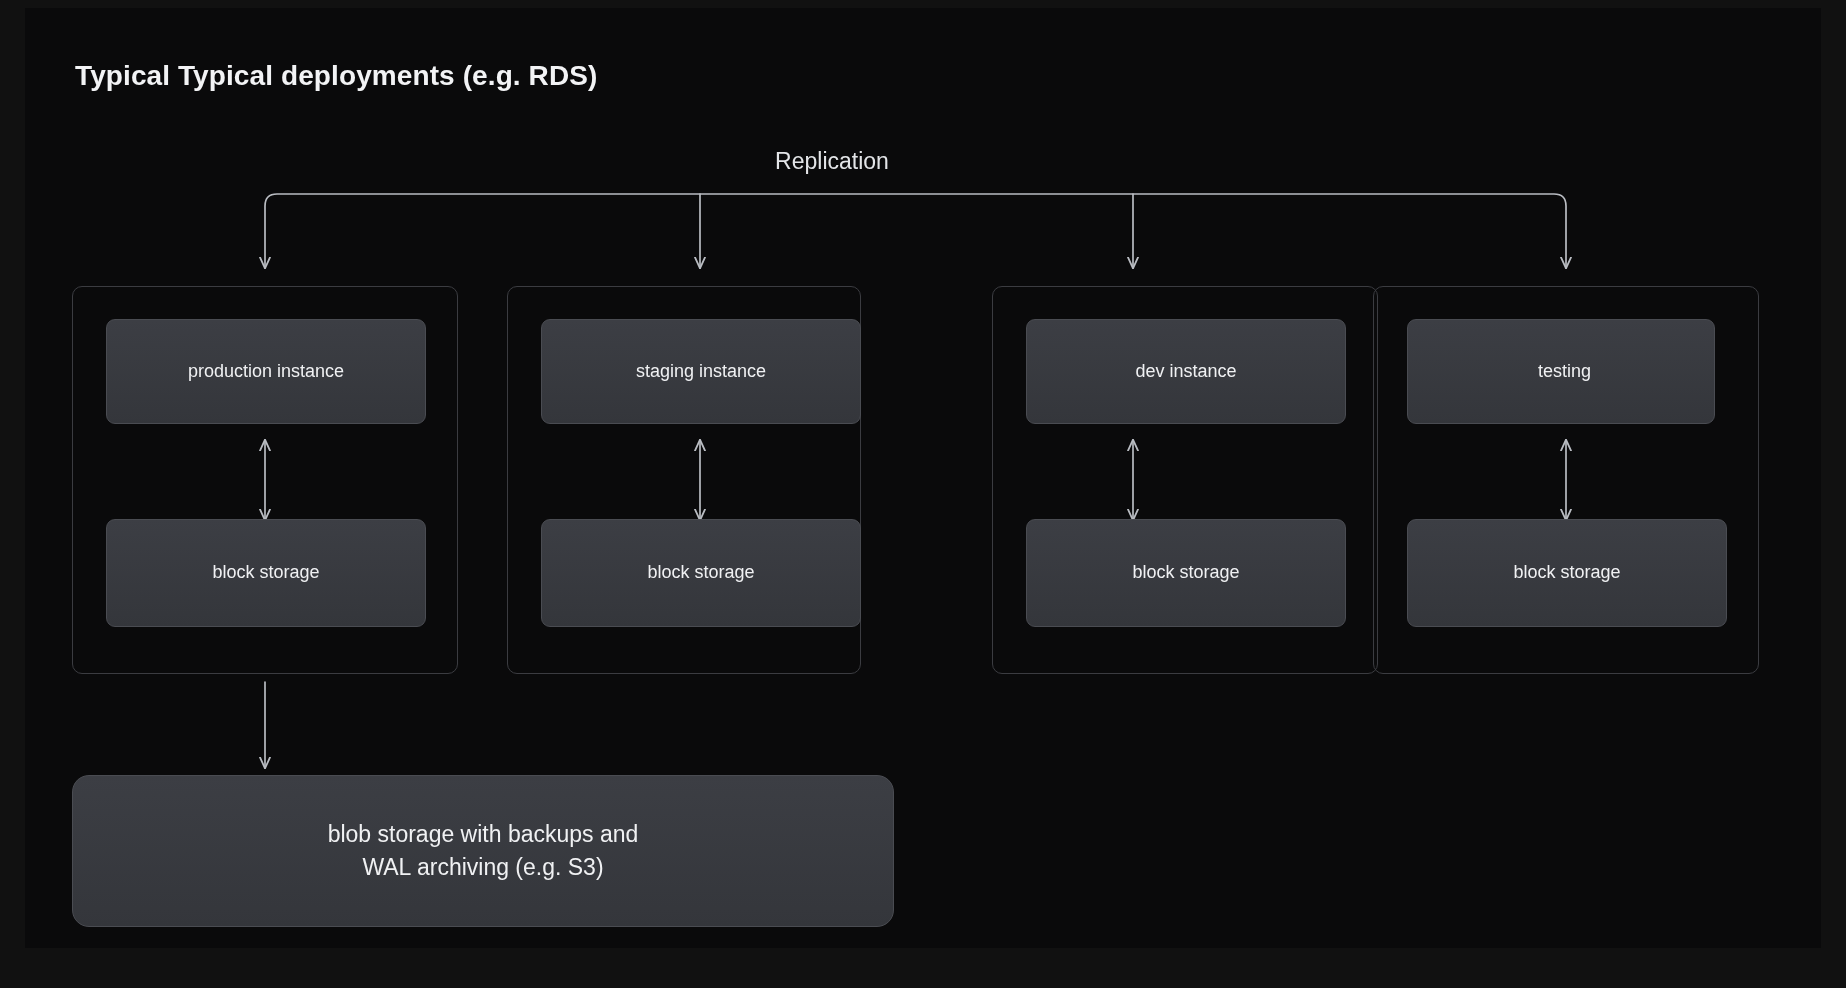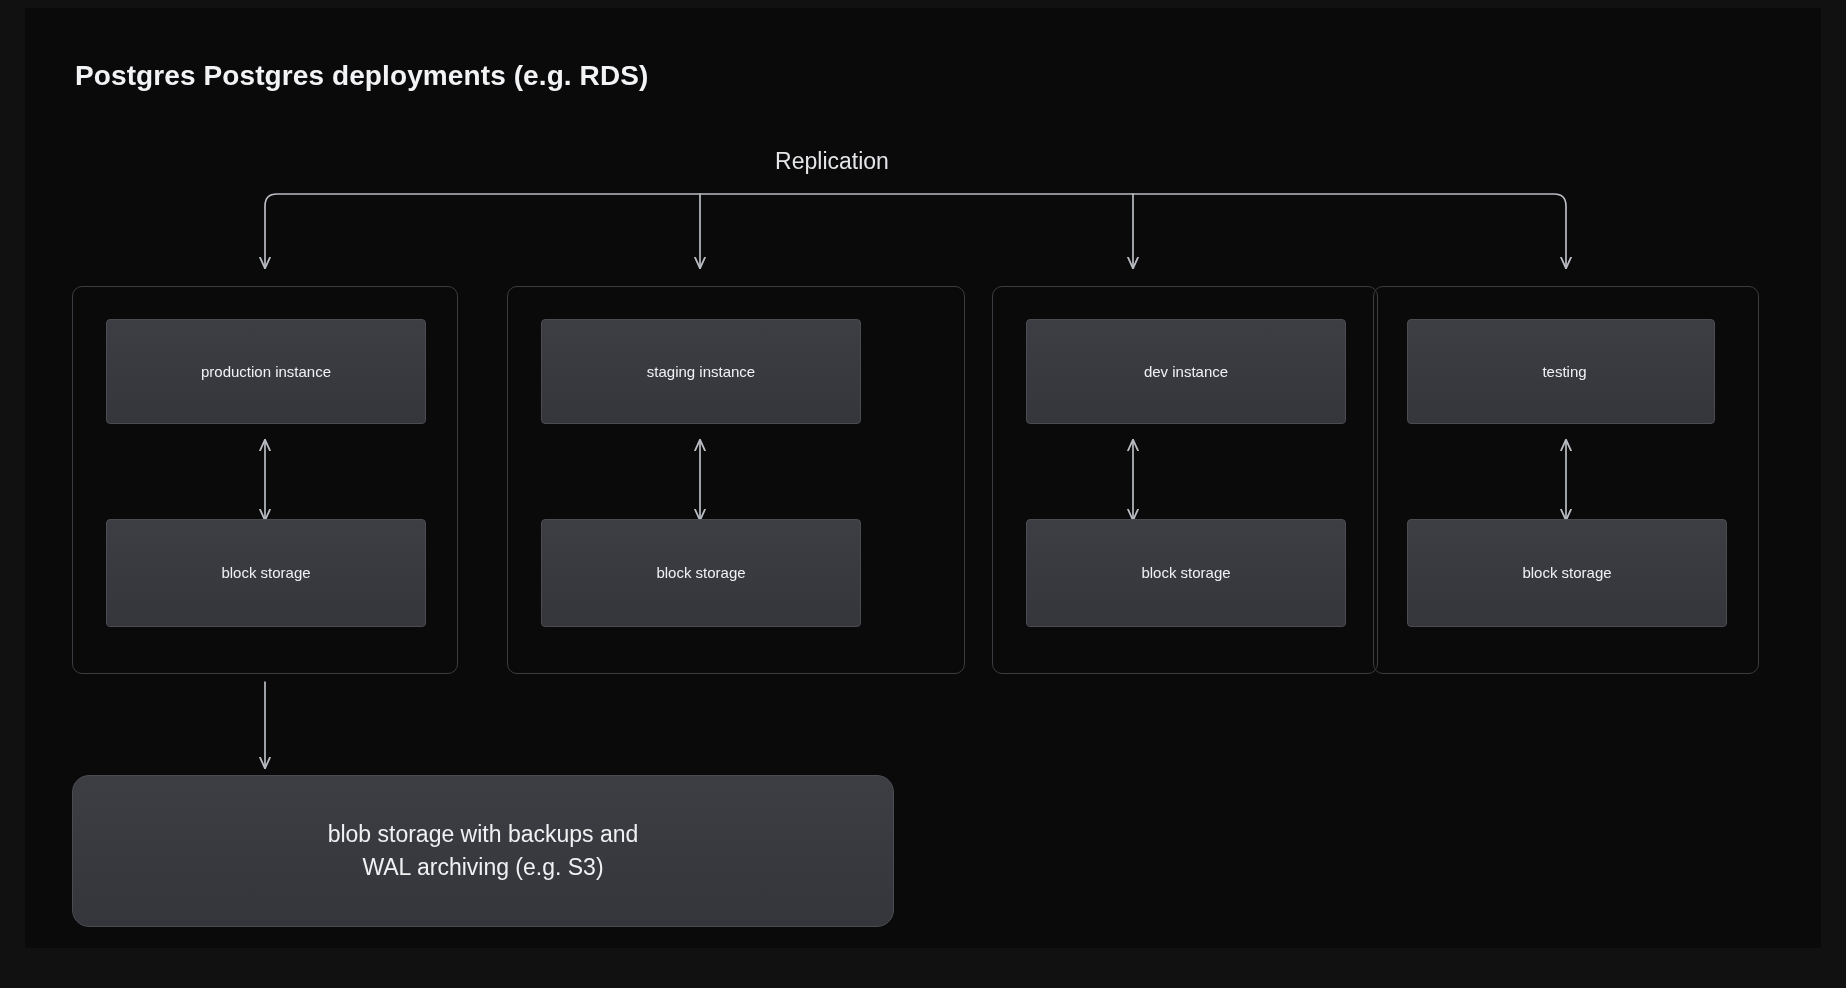--- a/index.html
+++ b/index.html
@@ -55,23 +55,23 @@
     border: 1px solid #3b3c41;
     border-radius: 10px;
     background: transparent;
   }
 
   
   .node {
     position: absolute;
     background: linear-gradient(180deg, #3c3e44 0%, #34363b 100%);
     border: 1px solid #4a4c52;
-    border-radius: 4px;
+    border-radius: 9px;
     color: #f0f1f3;
-    font-size: 15px;
+    font-size: 18px;
     display: flex;
     align-items: center;
     justify-content: center;
     text-align: right;
     line-height: 1.32;
   }
   .node.instance { height: 105px; }
   .node.storage  { height: 108px; }
 
   #blob-storage {
@@ -89,21 +89,21 @@
     text-align: center;
     line-height: 1.42;
   }
 </style>
 </head>
 <body>
 
 <div id="stage">
   <div id="panel"></div>
 
-  <div id="title">Postgres Postgres deployments (e.g. RDS)</div>
+  <div id="title">Typical Typical deployments (e.g. RDS)</div>
 
   <div id="replication-label">Replication</div>
 
   <svg id="wires" viewBox="0 0 1846 988">
     <defs>
       <marker id="arrowhead" viewBox="0 0 10 10" refX="9" refY="5" markerWidth="7" markerHeight="7" orient="auto-start-reverse">
         <path d="M 0 0.8 L 9.4 5 L 0 9.2" fill="none" stroke="#b9bcc2" stroke-width="1.5" stroke-linecap="round" stroke-linejoin="round"></path>
       </marker>
       <marker id="arrowhead-up" viewBox="0 0 10 10" refX="9" refY="5" markerWidth="7" markerHeight="7" orient="auto-start-reverse">
         <path d="M 0 0.8 L 9.4 5 L 0 9.2" fill="none" stroke="#b9bcc2" stroke-width="1.5" stroke-linecap="round" stroke-linejoin="round"></path>
@@ -124,21 +124,21 @@
 
       <path d="M 265 682 L 265 768" marker-end="url(#arrowhead)"></path>
     </g>
   </svg>
 
   <div class="group" style="left:72px; width:386px;">
     <div class="node instance" style="left:33px; top:32px; width:320px;">production instance</div>
     <div class="node storage" style="left:33px; top:232px; width:320px;">block storage</div>
   </div>
 
-  <div class="group" style="left:507px; width:458px;">
+  <div class="group" style="left:507px; width:354px;">
     <div class="node instance" style="left:33px; top:32px; width:320px;">staging instance</div>
     <div class="node storage" style="left:33px; top:232px; width:320px;">block storage</div>
   </div>
 
   <div class="group" style="left:992px; width:386px;">
     <div class="node instance" style="left:33px; top:32px; width:320px;">dev instance</div>
     <div class="node storage" style="left:33px; top:232px; width:320px;">block storage</div>
   </div>
 
   <div class="group" style="left:1373px; width:386px;">

